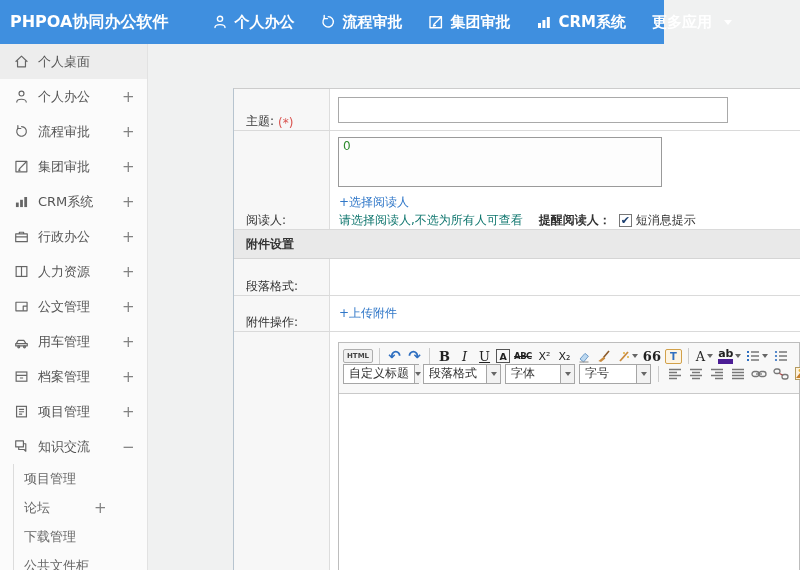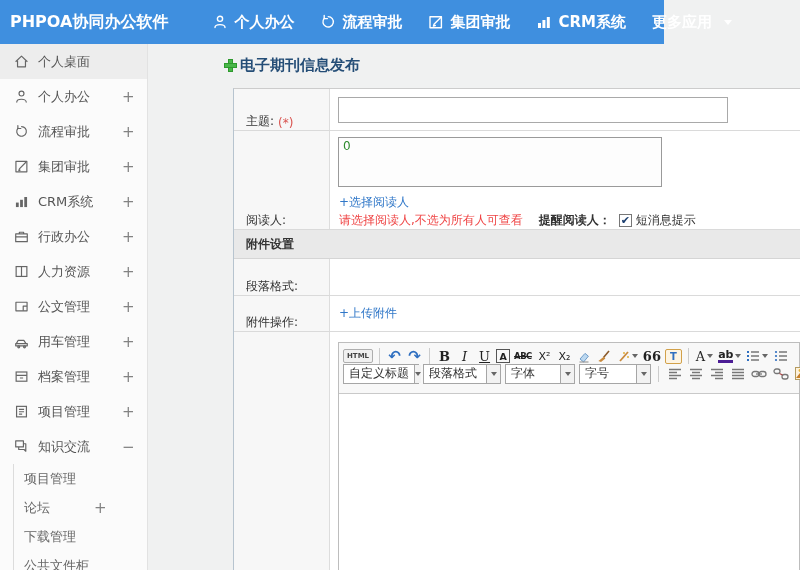--- a/index.html
+++ b/index.html
@@ -55,21 +55,21 @@
   .r1 { height:42px; } .r2 { height:99px; } .r4 { height:37px; } .r5 { height:36px; } .r6 { height:364px; }
   .section-row { height:29px; background:#e9e9e9; border-bottom:1px solid #d5d5d5;
     display:flex; align-items:center; padding-left:12px; font-weight:bold; color:#333; }
   .subject-input { position:absolute; left:8px; top:8px; width:390px; height:26px;
     border:1px solid #a9a9a9; background:#fff; font-size:12px; padding:0 4px; outline:none; }
   .readers-box { position:absolute; left:8px; top:6px; width:324px; height:50px;
     border:1px solid #9a9a9a; background:#fdfdfd; color:#2e8b2e; font-size:12px; padding:1px 4px; overflow:hidden; }
   .link { color:#3077c8; cursor:pointer; text-decoration:none; }
   .select-readers { position:absolute; left:9px; top:63px; font-size:12px; }
   .hint-row { position:absolute; left:9px; top:81px; display:flex; align-items:center; white-space:nowrap; }
-  .hint-text { color:#ef4444; }
+  .hint-text { color:#0f766e; }
   .remind-label { font-weight:bold; margin-left:16px; }
   .checkbox { width:13px; height:13px; border:1px solid #777; background:#fff; margin:0 4px 0 8px;
     display:inline-flex; align-items:center; justify-content:center; font-size:11px; color:#1a3d6e; cursor:pointer; }
   .upload-row { position:absolute; left:9px; top:0; height:100%; display:flex; align-items:center; }
   
   .editor { position:absolute; left:8px; top:10px; width:462px; height:344px;
     border:1px solid #bdbdbd; background:#fbfbfb; display:flex; flex-direction:column; }
   .tb-row1 { display:flex; align-items:center; height:26px; padding:0 4px; gap:3px; background:#f8f8f8; }
   .tb-row2 { display:flex; align-items:center; height:25px; padding:0 4px 15px; gap:4px;
     background:#f8f8f8; border-bottom:1px solid #c9c9c9; }
@@ -84,21 +84,21 @@
   .tb-bold { font-weight:bold; }
   .tb-italic { font-style:italic; }
   .tb-underline { text-decoration:underline; }
   .tb-boxed { border:1px solid #555; font-size:9.5px; height:14px; min-width:14px; font-weight:bold; }
   .tb-strike { text-decoration:line-through; font-size:8.5px; font-weight:bold; letter-spacing:-0.5px; }
   .tb-sup { font-size:11px; } .tb-quote { font-weight:900; font-size:13px; font-family:"DejaVu Serif",serif; }
   .paste-chip { border:1px solid #d2a14a; background:#fdf4e3; color:#2f6fc0; font-weight:bold;
     font-size:10px; padding:1px 4px; border-radius:2px; cursor:pointer; flex-shrink:0; }
   .mini-caret { width:0; height:0; border-left:3.5px solid transparent; border-right:3.5px solid transparent;
     border-top:4px solid #666; margin-left:2px; }
-  .hl-ab { font-size:11px; font-weight:bold; border-bottom:3px solid #4c1d95; line-height:11px; }
+  .hl-ab { font-size:11px; font-weight:bold; border-bottom:5px solid #4c1d95; line-height:11px; }
   .tb-select { display:flex; align-items:center; height:20px; border:1px solid #a6a6a6;
     background:#fff; cursor:pointer; flex-shrink:0; }
   .sel-text { padding:0 5px; font-size:12px; color:#333; flex:1; white-space:nowrap; }
   .sel-btn { width:14px; align-self:stretch; border-left:1px solid #a6a6a6; background:#f2f2f2;
     display:flex; align-items:center; justify-content:center; }
   .sel-btn .mini-caret { margin-left:0; }
   .w1{width:76px;} .w2{width:78px;} .w3{width:70px;} .w4{width:72px;}
 </style>
 </head>
 <body>
@@ -293,24 +293,20 @@
     <div class="side-subitem">
       <span class="s-label">下载管理</span>
     </div>
     <div class="side-subitem">
       <span class="s-label">公共文件柜</span>
     </div>
   </div>
 </aside>
 
 <main class="main">
-  <div class="page-title-row">
-    <span class="plus-icon"></span>
-    <h1 class="page-title">电子期刊信息发布</h1>
-  </div>
 
   <div class="form-table">
 
     <div class="frow r1">
       <div class="fcell-label">
         <span>主题:</span>
         <span class="req">(*)</span>
       </div>
       <div class="fcell-content">
         <input class="subject-input" style="">

